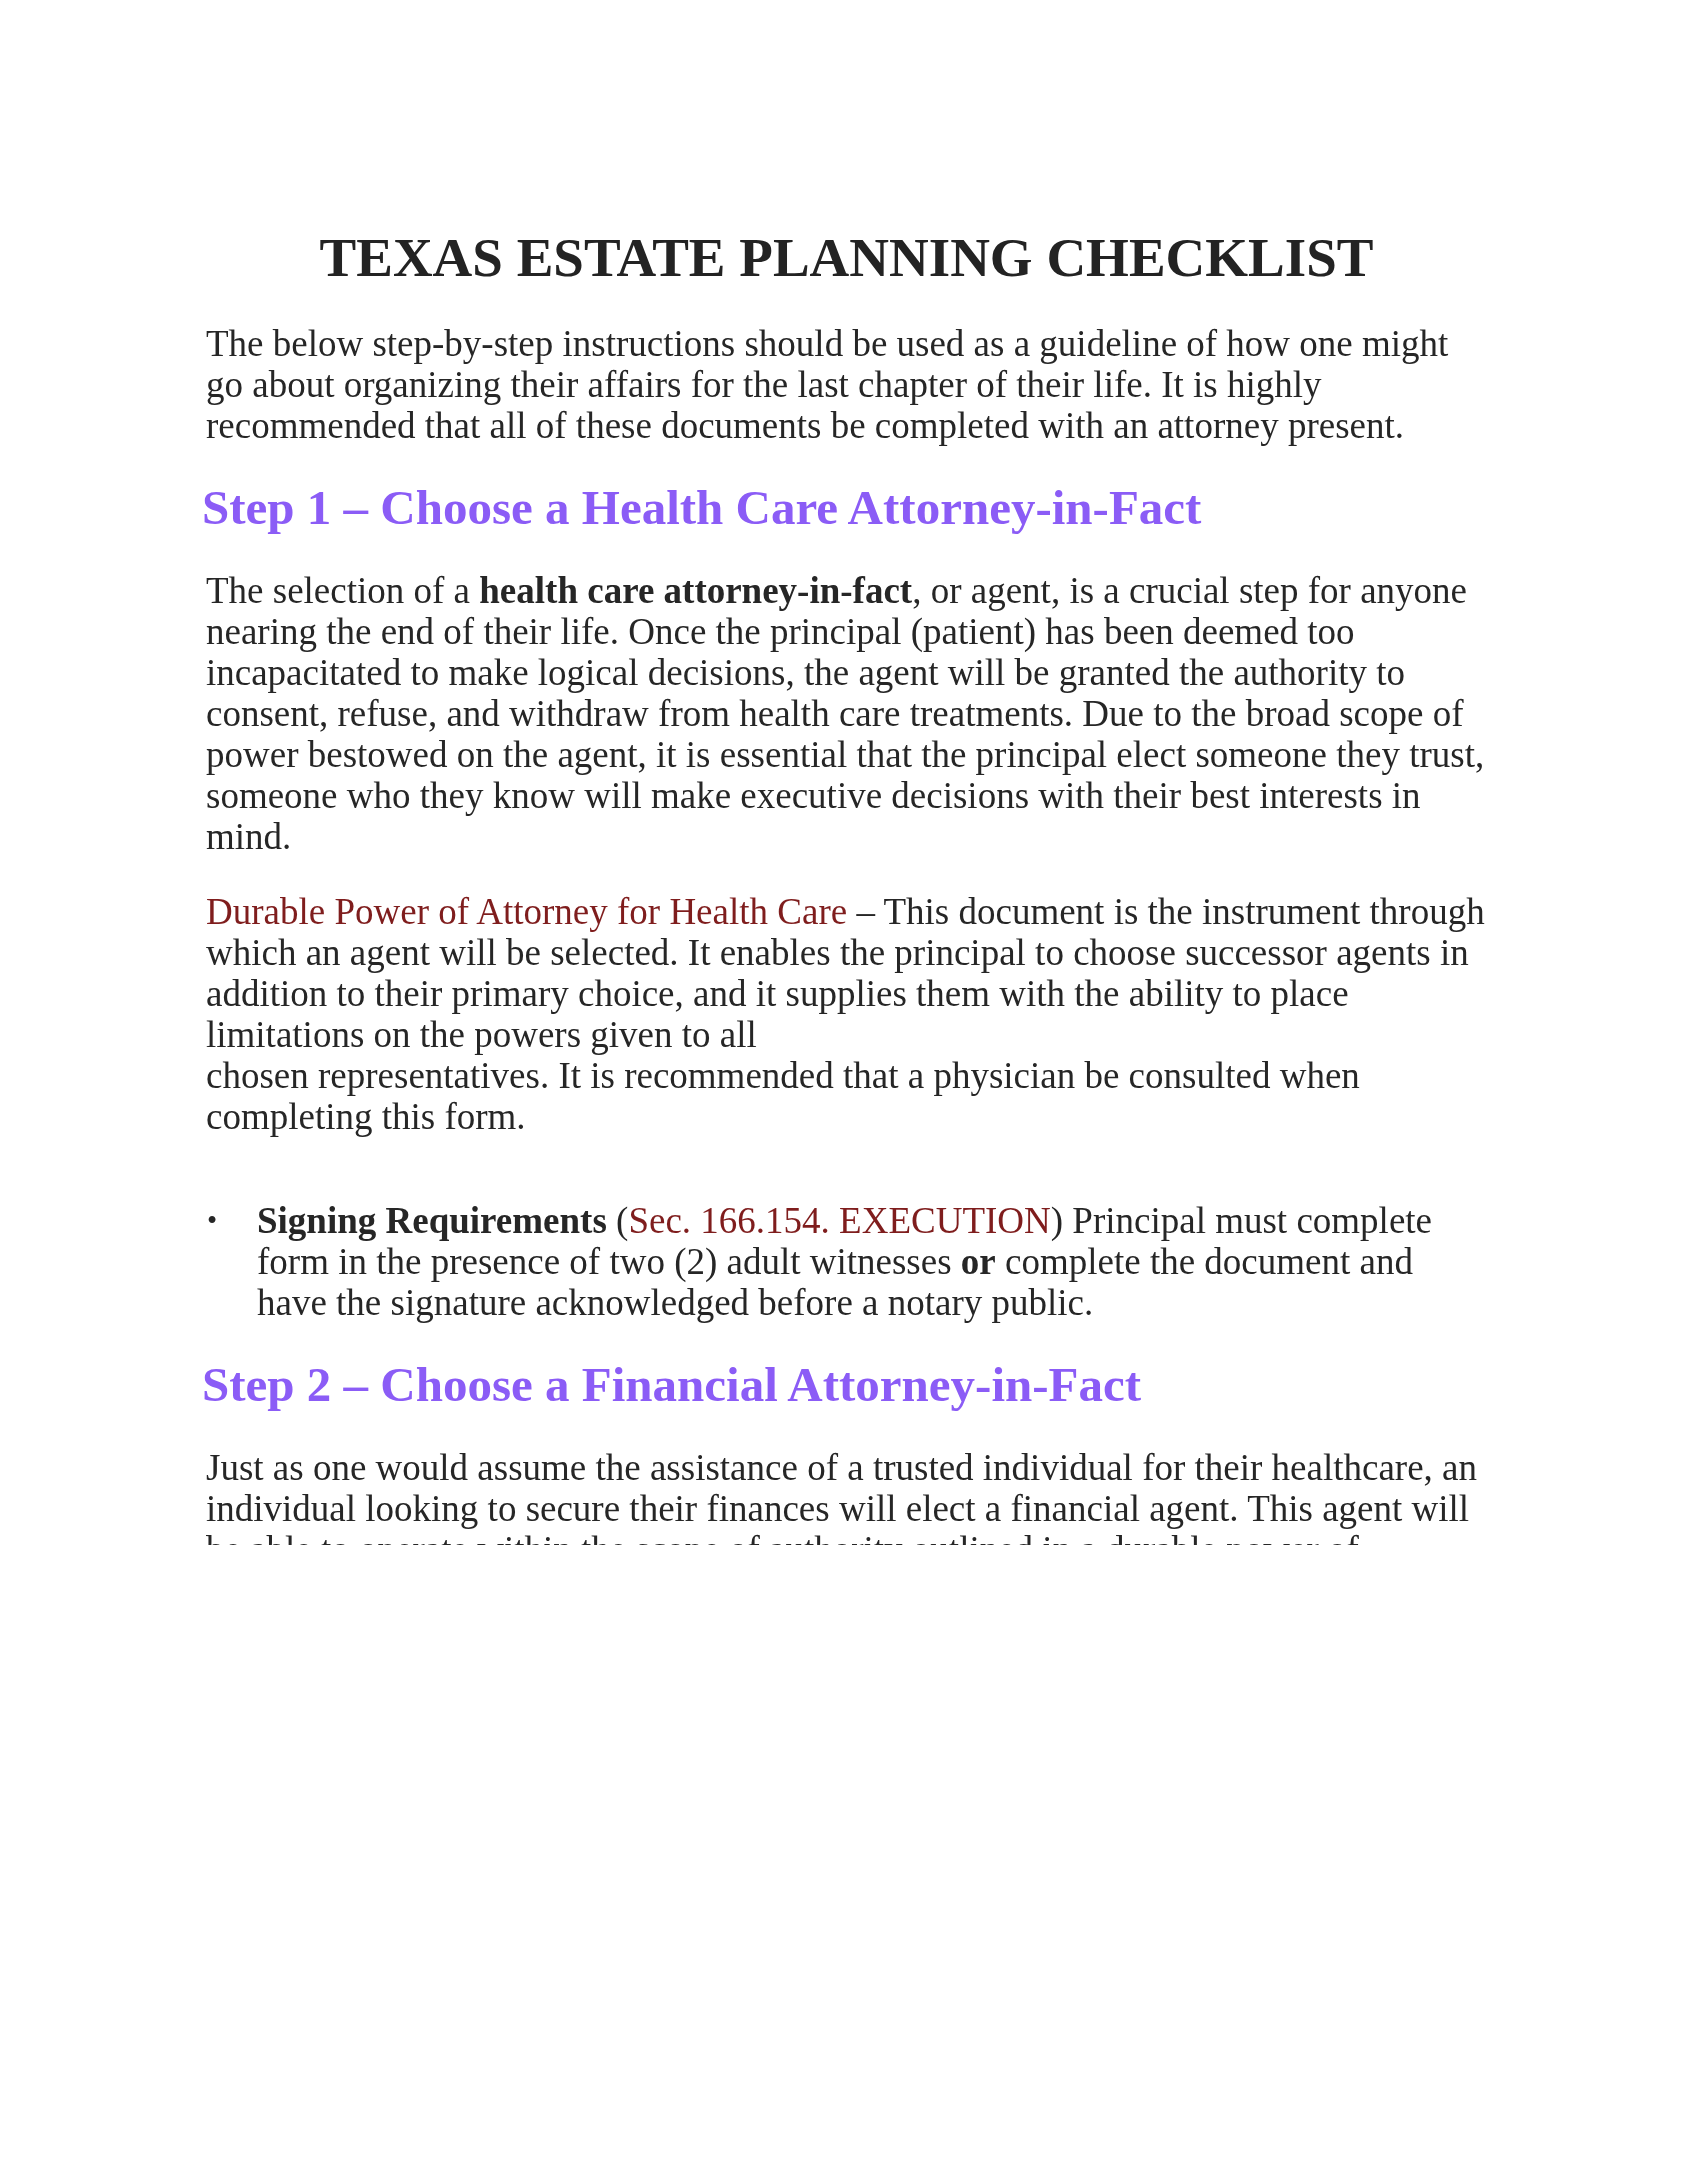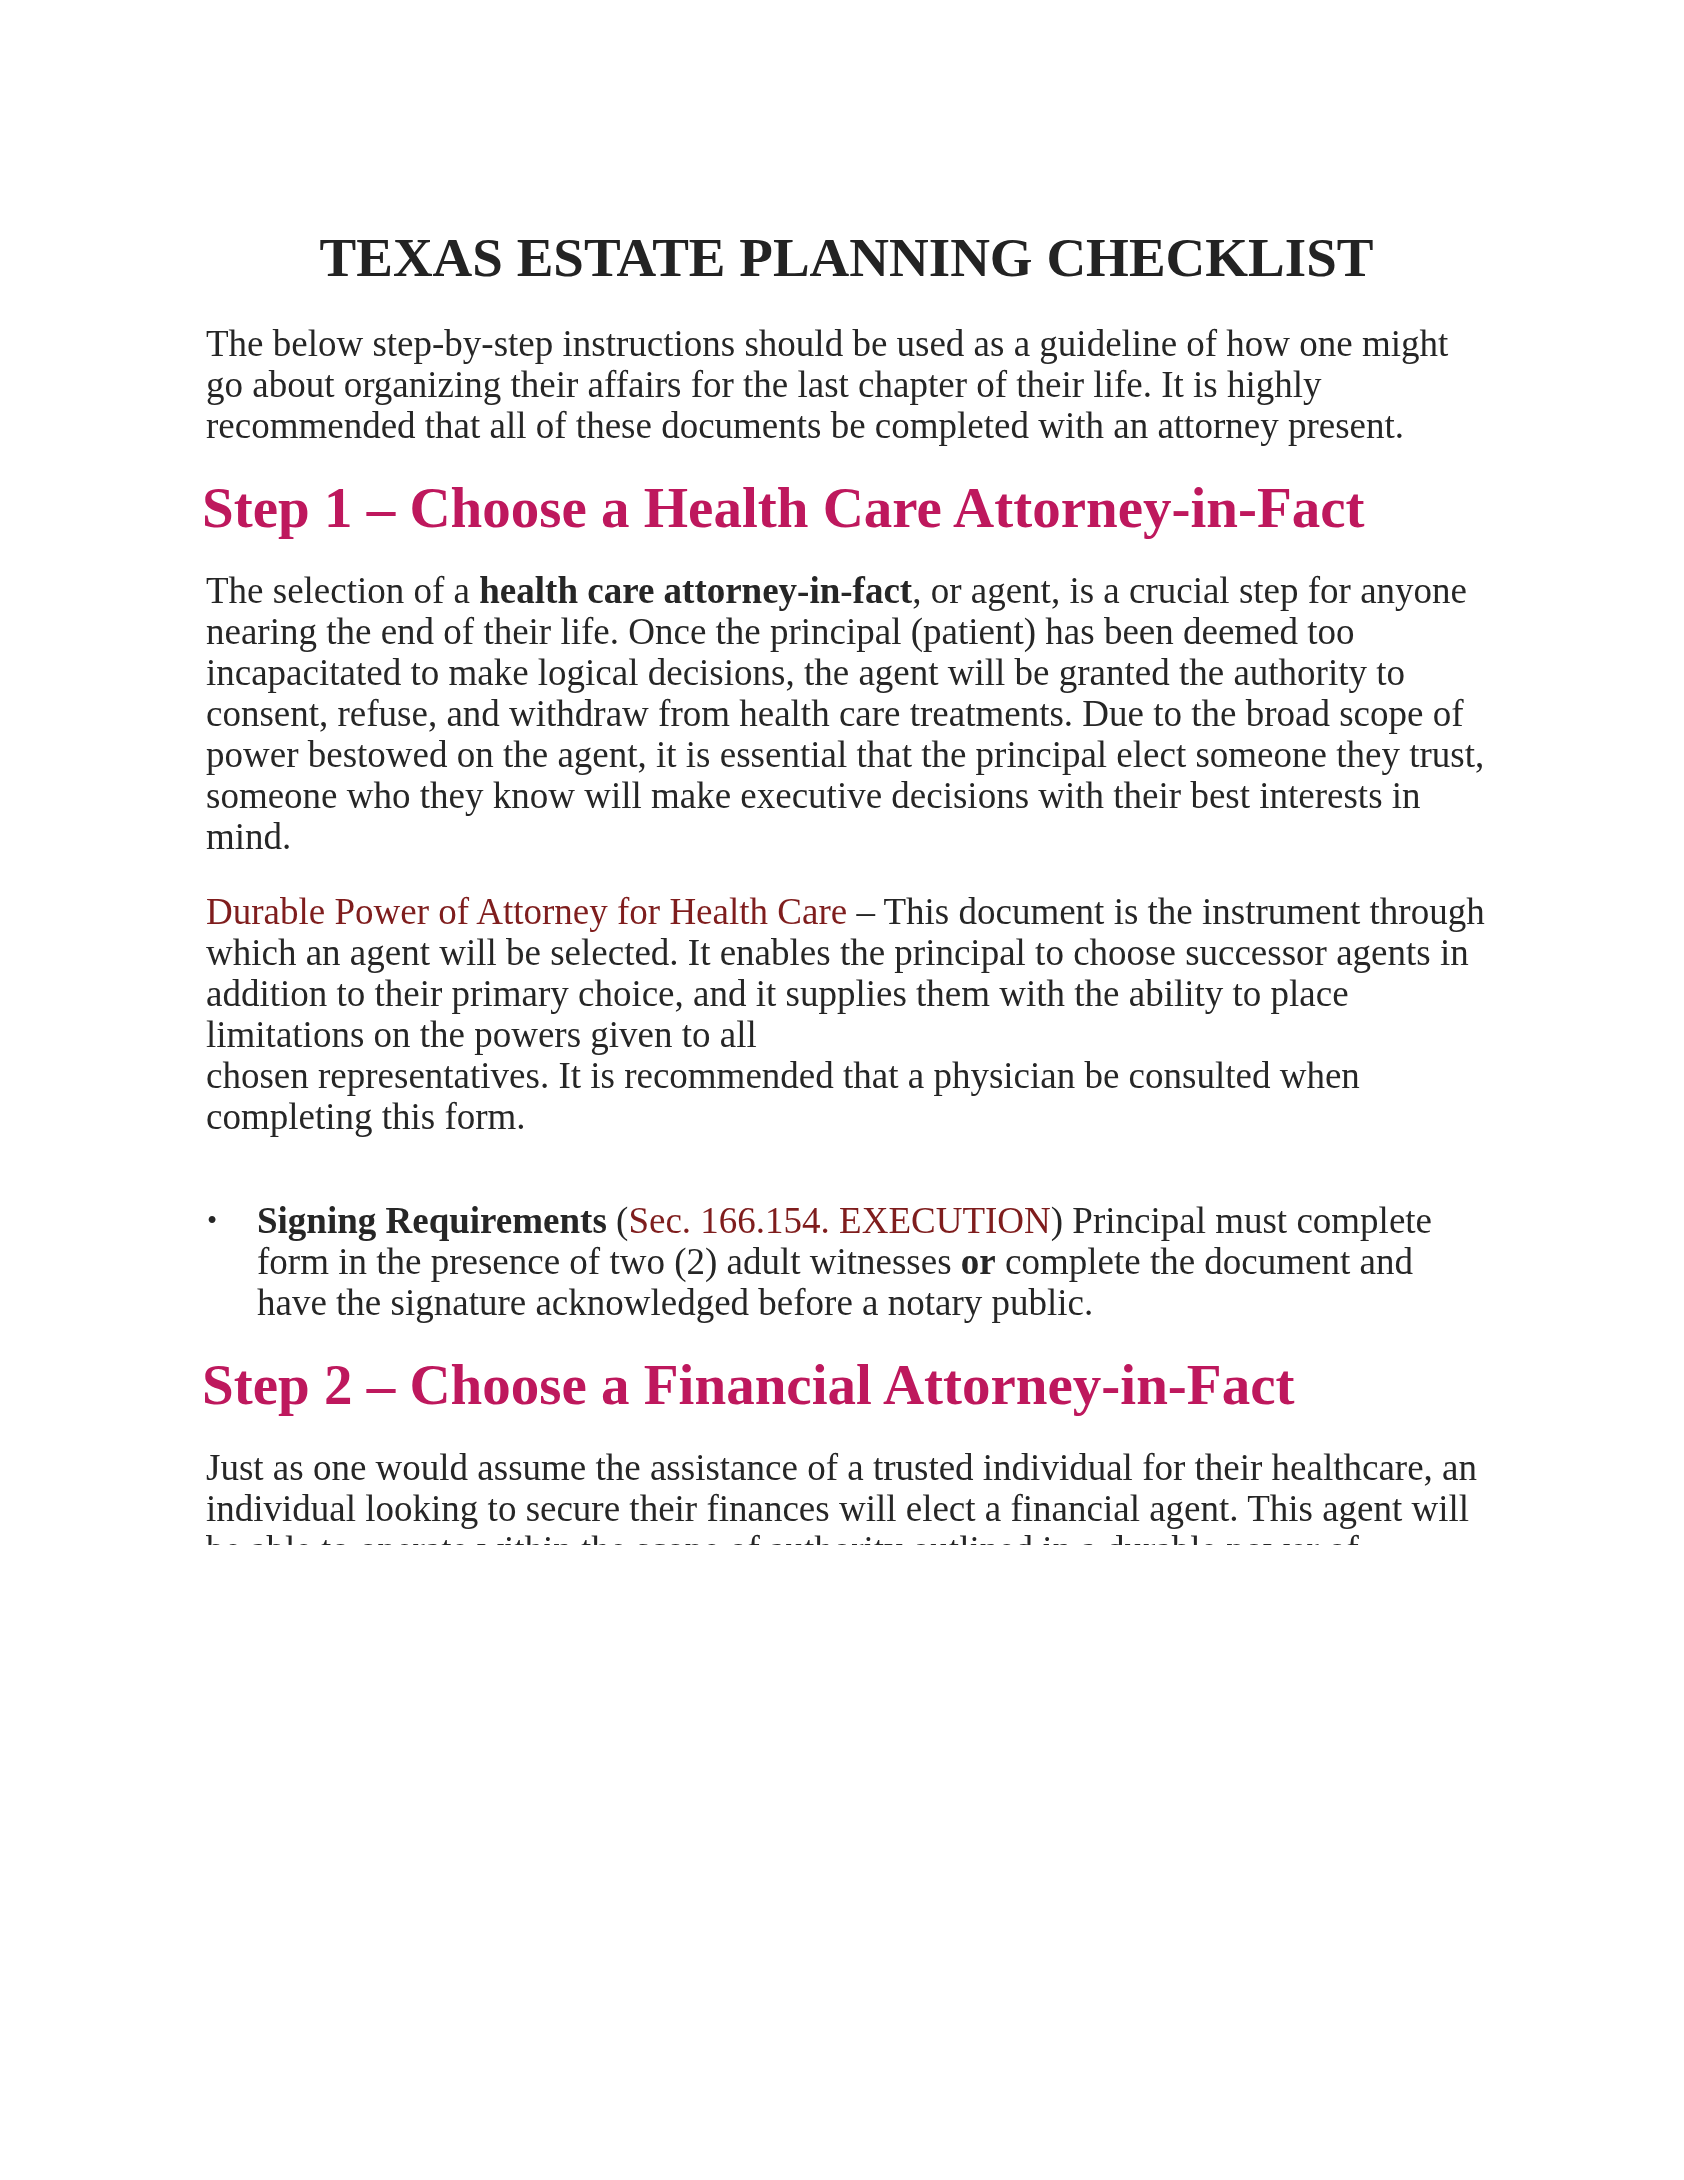--- a/index.html
+++ b/index.html
@@ -21,25 +21,25 @@
   }
   h1.doc-title {
     font-size: 55px;
     line-height: 62px;
     font-weight: bold;
     text-align: center;
     margin: 0 0 34px 0;
     color: #232323;
   }
   h2.step-heading {
-    font-size: 57px;
+    font-size: 49px;
     line-height: 56px;
     font-weight: bold;
     margin: 34px 0 34px 0;
-    color: #be185d;
+    color: #8b5cf6;
   }
   p.body-par {
     font-size: 37px;
     line-height: 41px;
     margin: 0 0 34px 4px;
   }
   .doc-link {
     color: #7f1d1d;
     text-decoration: none;
     cursor: pointer;

